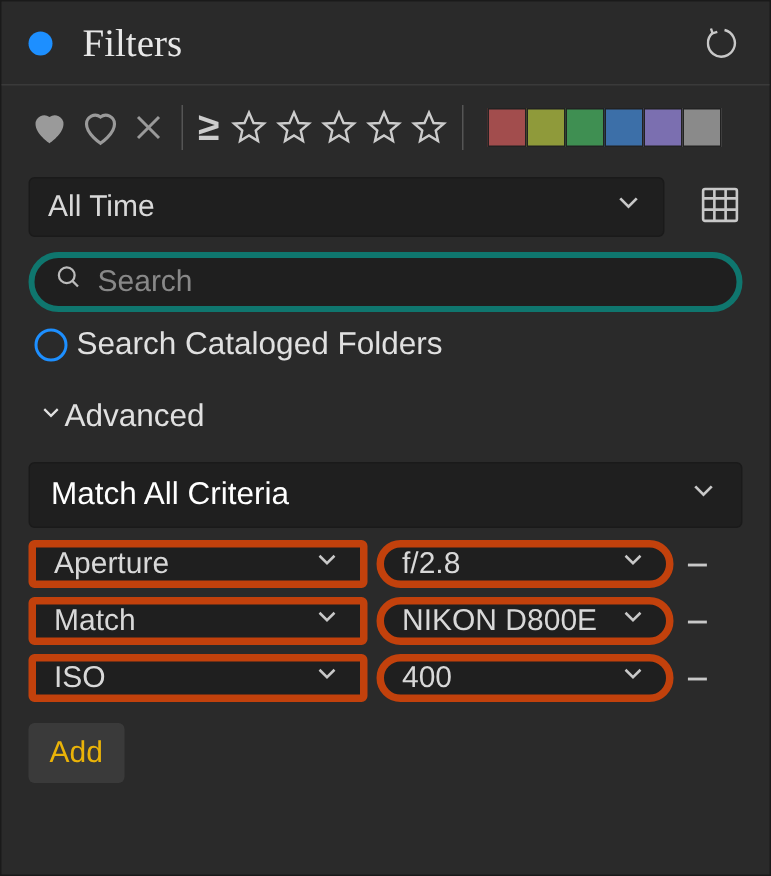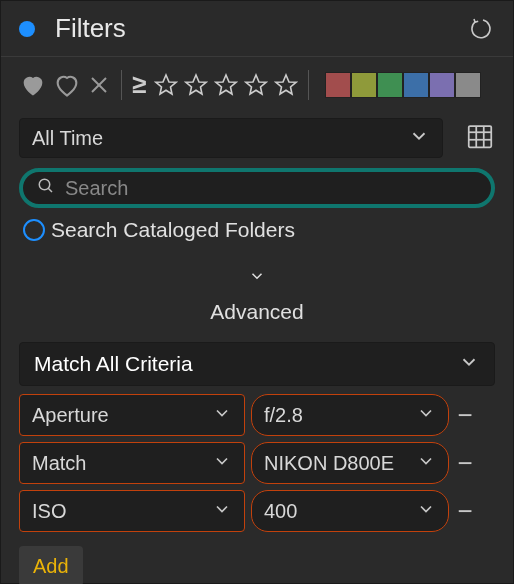--- a/index.html
+++ b/index.html
@@ -29,20 +29,21 @@
     height: 16px;
     border-radius: 50%;
     background: #1d8fff;
     margin-right: 20px;
   }
   .header-title {
     font-size: 26px;
     color: #e8e8e8;
     font-weight: 400;
     flex: 1;
+    font-family: Liberation Serif, serif;
   }
   .undo-icon {
     width: 24px;
     height: 24px;
     color: #c8c8c8;
   }
   .icon-row {
     display: flex;
     align-items: center;
     padding: 12px 18px 4px;
@@ -141,25 +142,24 @@
     border: 2.5px solid #1d8fff;
     border-radius: 50%;
   }
   .radio-label {
     font-size: 21px;
     color: #e0e0e0;
   }
   .advanced-row {
     display: flex;
     align-items: center;
-    gap: 10px;
+    gap: 0;
     padding: 4px 6px 18px;
     font-size: 21px;
     color: #e0e0e0;
-    flex-direction: column;
   }
   .criteria-dropdown {
     height: 44px;
     background: #1f1f1f;
     border-radius: 4px;
     display: flex;
     align-items: center;
     padding: 0 14px;
     font-size: 21px;
     color: #ffffff;
@@ -167,30 +167,30 @@
     border: 1px solid #1a1a1a;
     margin-bottom: 8px;
   }
   .criteria-row {
     display: flex;
     align-items: center;
     gap: 6px;
     margin-bottom: 6px;
   }
   .criteria-field {
-    height: 42px;
+    height: 32px;
     background: #1f1f1f;
     border-radius: 4px;
     display: flex;
     align-items: center;
     padding: 0 12px;
     font-size: 20px;
     color: #d8d8d8;
     justify-content: space-between;
-    border: 1px solid #c2410c;
+    border: 5px solid #c2410c;
   }
   .criteria-field.key { width: 226px; }
   .criteria-field.val { width: 198px; border-radius: 17px; }
   .minus-btn {
     width: 20px;
     text-align: center;
     color: #c8c8c8;
     font-size: 26px;
     line-height: 1;
     font-weight: 300;

